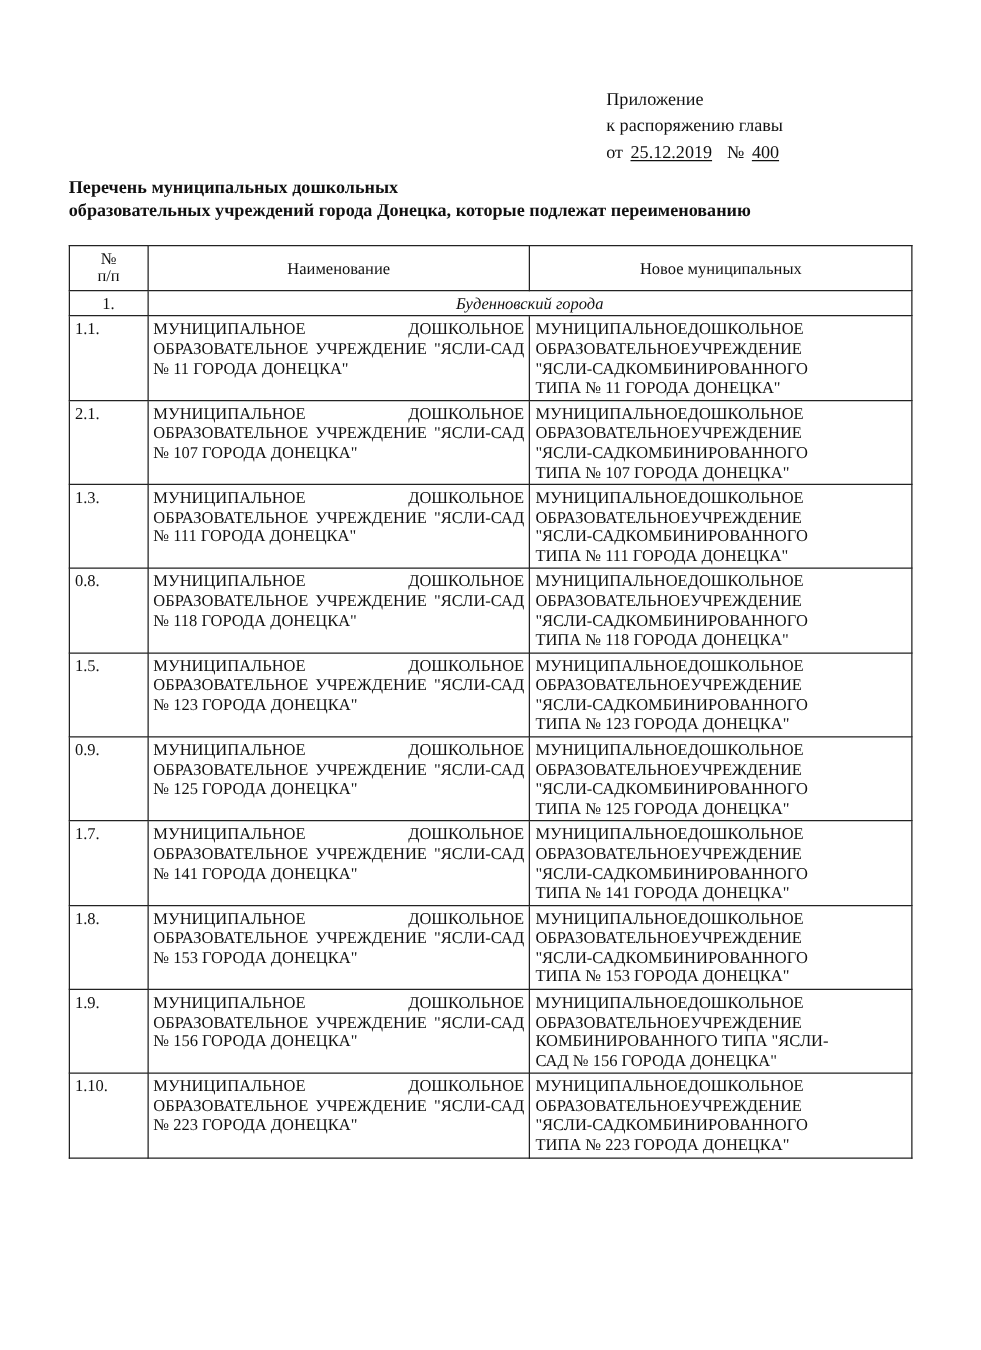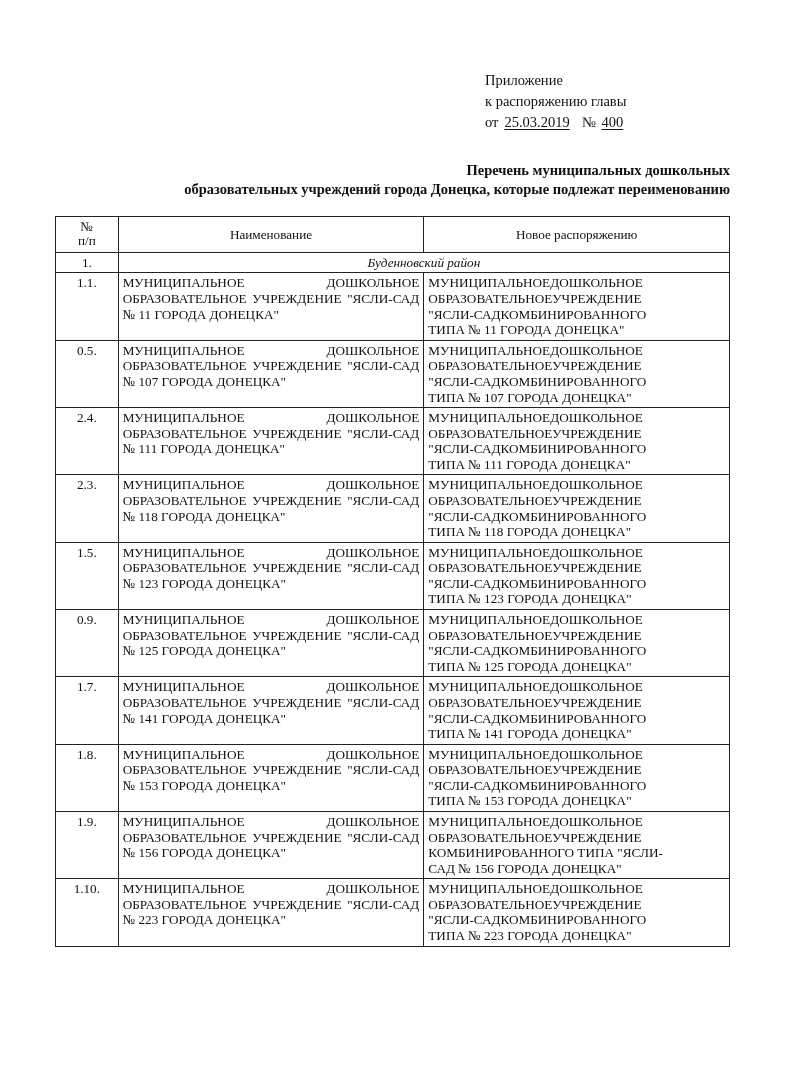--- a/index.html
+++ b/index.html
@@ -36,22 +36,22 @@
   }
   .u {
     text-decoration: underline;
     text-underline-offset: 2px;
   }
   .sp-small { display: inline-block; width: 6px; }
   .sp-med { display: inline-block; width: 12px; }
 
   
   .title {
-    margin-top: 28px;
-    text-align: right;
+    margin-top: 8px;
+    text-align: left;
     font-weight: bold;
     font-size: 14.5px;
     line-height: 1.35;
   }
   .title .l2 { display: block; }
 
   
   table {
     margin-top: 16px;
     border-collapse: collapse;
@@ -75,21 +75,21 @@
     text-align: center;
     font-weight: normal;
     vertical-align: middle;
     padding: 3px 4px;
   }
   thead th .np {
     display: block;
     line-height: 1.1;
   }
   .num-cell {
-    text-align: center;
+    text-align: left;
     white-space: nowrap;
   }
   .section-row td {
     text-align: center;
     font-style: italic;
   }
   .justify {
     text-align: justify;
     text-align-last: left;
     hyphens: none;
@@ -107,21 +107,21 @@
 </style>
 </head>
 <body>
 
 <div class="page">
 
   <div class="appendix">
     <div>Приложение</div>
     <div>к распоряжению главы</div>
     <div class="date-line">
-      <span>от</span><span class="sp-small"></span><span class="u">25.03.2019</span><span class="sp-med"></span><span>№</span><span class="sp-small"></span><span class="u">400</span>
+      <span>от</span><span class="sp-small"></span><span class="u">25.12.2019</span><span class="sp-med"></span><span>№</span><span class="sp-small"></span><span class="u">400</span>
     </div>
   </div>
 
   <div class="title">
     <span class="l2">Перечень муниципальных дошкольных</span>
     <span class="l2">образовательных учреждений города Донецка, которые подлежат переименованию</span>
   </div>
 
   <table>
     <colgroup>
@@ -129,64 +129,64 @@
         <col class="c2">
         <col class="c3">
     </colgroup>
     <thead>
       <tr>
         <th>
           <span class="np">№</span>
           <span class="np">п/п</span>
         </th>
         <th>Наименование</th>
-        <th>Новое распоряжению</th>
+        <th>Новое муниципальных</th>
       </tr>
     </thead>
     <tbody>
       <tr class="section-row">
         <td class="num-cell" style="font-style:normal">1.</td>
-        <td colspan="2">Буденновский район</td>
+        <td colspan="2">Буденновский города</td>
       </tr>
 
       <tr>
         <td class="num-cell">1.1.</td>
         <td class="justify">МУНИЦИПАЛЬНОЕ ДОШКОЛЬНОЕ ОБРАЗОВАТЕЛЬНОЕ УЧРЕЖДЕНИЕ "ЯСЛИ-САД  № 11 ГОРОДА ДОНЕЦКА"</td>
         <td class="just-full">
           <span class="spread"><span>МУНИЦИПАЛЬНОЕ</span><span>ДОШКОЛЬНОЕ</span></span>
           <span class="spread"><span>ОБРАЗОВАТЕЛЬНОЕ</span><span>УЧРЕЖДЕНИЕ</span></span>
           <span class="spread"><span>"ЯСЛИ-САД</span><span>КОМБИНИРОВАННОГО</span></span>
           <span>ТИПА  № 11 ГОРОДА ДОНЕЦКА"</span>
         </td>
       </tr>
 
       <tr>
-        <td class="num-cell">0.5.</td>
+        <td class="num-cell">2.1.</td>
         <td class="justify">МУНИЦИПАЛЬНОЕ ДОШКОЛЬНОЕ ОБРАЗОВАТЕЛЬНОЕ УЧРЕЖДЕНИЕ "ЯСЛИ-САД  № 107 ГОРОДА ДОНЕЦКА"</td>
         <td class="just-full">
           <span class="spread"><span>МУНИЦИПАЛЬНОЕ</span><span>ДОШКОЛЬНОЕ</span></span>
           <span class="spread"><span>ОБРАЗОВАТЕЛЬНОЕ</span><span>УЧРЕЖДЕНИЕ</span></span>
           <span class="spread"><span>"ЯСЛИ-САД</span><span>КОМБИНИРОВАННОГО</span></span>
           <span>ТИПА № 107 ГОРОДА ДОНЕЦКА"</span>
         </td>
       </tr>
 
       <tr>
-        <td class="num-cell">2.4.</td>
+        <td class="num-cell">1.3.</td>
         <td class="justify">МУНИЦИПАЛЬНОЕ ДОШКОЛЬНОЕ ОБРАЗОВАТЕЛЬНОЕ УЧРЕЖДЕНИЕ "ЯСЛИ-САД  № 111 ГОРОДА ДОНЕЦКА"</td>
         <td class="just-full">
           <span class="spread"><span>МУНИЦИПАЛЬНОЕ</span><span>ДОШКОЛЬНОЕ</span></span>
           <span class="spread"><span>ОБРАЗОВАТЕЛЬНОЕ</span><span>УЧРЕЖДЕНИЕ</span></span>
           <span class="spread"><span>"ЯСЛИ-САД</span><span>КОМБИНИРОВАННОГО</span></span>
           <span>ТИПА № 111 ГОРОДА ДОНЕЦКА"</span>
         </td>
       </tr>
 
       <tr>
-        <td class="num-cell">2.3.</td>
+        <td class="num-cell">0.8.</td>
         <td class="justify">МУНИЦИПАЛЬНОЕ ДОШКОЛЬНОЕ ОБРАЗОВАТЕЛЬНОЕ УЧРЕЖДЕНИЕ "ЯСЛИ-САД  № 118 ГОРОДА ДОНЕЦКА"</td>
         <td class="just-full">
           <span class="spread"><span>МУНИЦИПАЛЬНОЕ</span><span>ДОШКОЛЬНОЕ</span></span>
           <span class="spread"><span>ОБРАЗОВАТЕЛЬНОЕ</span><span>УЧРЕЖДЕНИЕ</span></span>
           <span class="spread"><span>"ЯСЛИ-САД</span><span>КОМБИНИРОВАННОГО</span></span>
           <span>ТИПА № 118 ГОРОДА ДОНЕЦКА"</span>
         </td>
       </tr>
 
       <tr>

